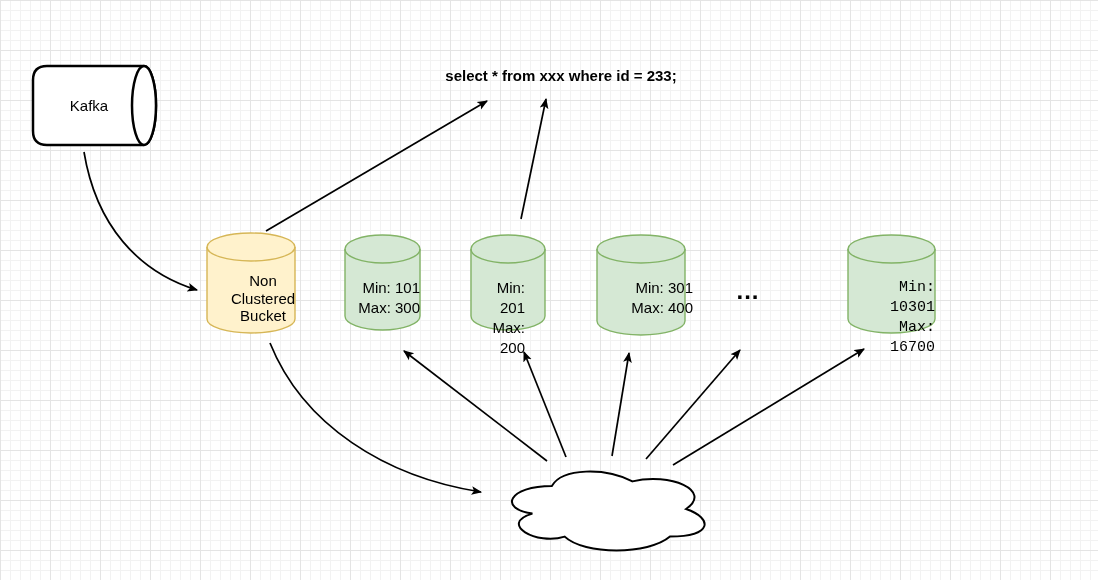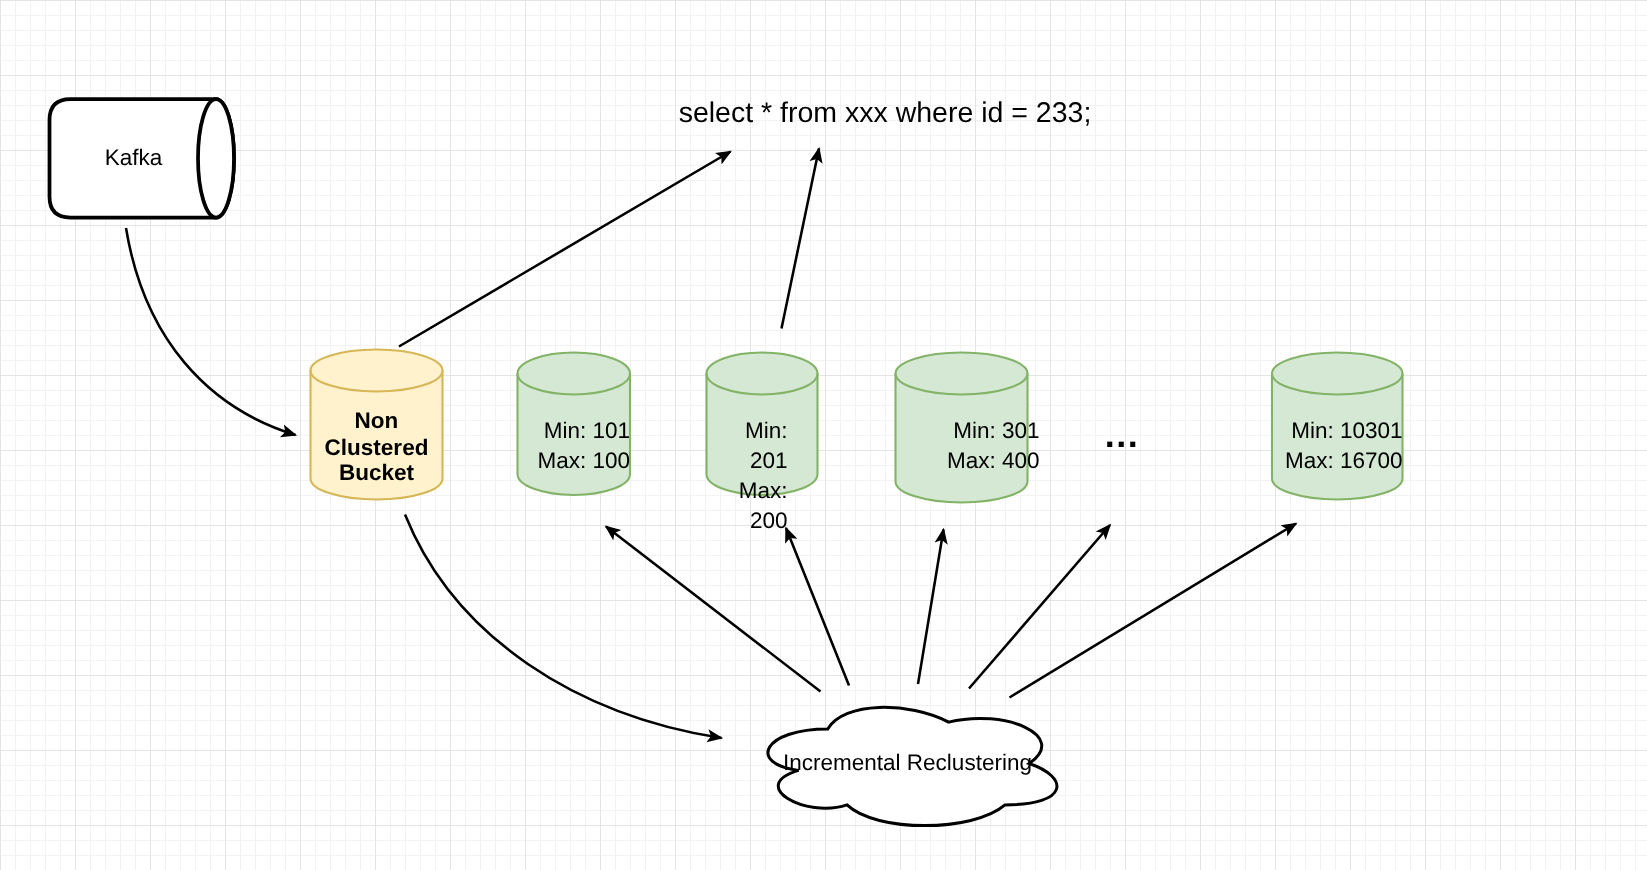--- a/index.html
+++ b/index.html
@@ -48,28 +48,28 @@
 
   .label {
     position: absolute;
     color: var(--text-color);
     text-align: center;
     font-size: 15px;
     line-height: 20px;
     white-space: pre-line;
   }
   .label-kafka        { left: 33px;  top: 96px;  width: 112px; text-align: center; }
-  .label-query        { left: 438px; top: 66px;  width: 304px; font-size: 19px; }
+  .label-query        { left: 409px; top: 66px;  width: 304px; font-size: 15px; font-weight: bold; }
   .label-streaming    { left: 34px;  top: 291px; width: 160px; font-size: 16.5px; }
-  .label-ncb          { left: 208px; top: 272px; width: 86px;  line-height: 17.5px; font-weight: bold; }
+  .label-ncb          { left: 220px; top: 272px; width: 86px;  line-height: 17.5px; }
   .label-bucket       { position: absolute; text-align: right; color: var(--text-color); font-size: 15px; line-height: 20px; }
   .label-bucket-1     { left: 345px; top: 278px; width: 75px; }
   .label-bucket-2     { left: 471px; top: 278px; width: 54px; }
   .label-bucket-3     { left: 597px; top: 278px; width: 96px; }
-  .label-bucket-4     { left: 848px; top: 278px; width: 87px; }
+  .label-bucket-4     { left: 848px; top: 278px; width: 87px; font-family: Liberation Mono, monospace; }
   .label-ellipsis     { left: 726px; top: 279px; width: 44px; font-size: 24px; font-weight: bold; letter-spacing: 1px; line-height: 24px; }
   .label-cloud        { left: 495px; top: 499px; width: 220px; }
 </style>
 </head>
 <body>
 
 <div class="canvas">
 
   <svg class="layer" viewBox="0 0 1098 580" xmlns="http://www.w3.org/2000/svg">
     <defs>
@@ -123,32 +123,31 @@
 
   <div class="label label-kafka">Kafka</div>
 
   <div class="label label-query">select * from xxx where id = 233;</div>
 
 
   <div class="label label-ncb">Non Clustered Bucket</div>
 
   <div class="label-bucket label-bucket-1">
     <div>Min: 101</div>
-    <div>Max: 100</div>
+    <div>Max: 300</div>
   </div>
   <div class="label-bucket label-bucket-2">
     <div>Min: 201</div>
     <div>Max: 200</div>
   </div>
   <div class="label-bucket label-bucket-3">
     <div>Min: 301</div>
     <div>Max: 400</div>
   </div>
   <div class="label-bucket label-bucket-4">
     <div>Min: 10301</div>
     <div>Max: 16700</div>
   </div>
 
   <div class="label label-ellipsis">...</div>
 
-  <div class="label label-cloud">Incremental Reclustering</div>
 
 </div>
 
 </body></html>

